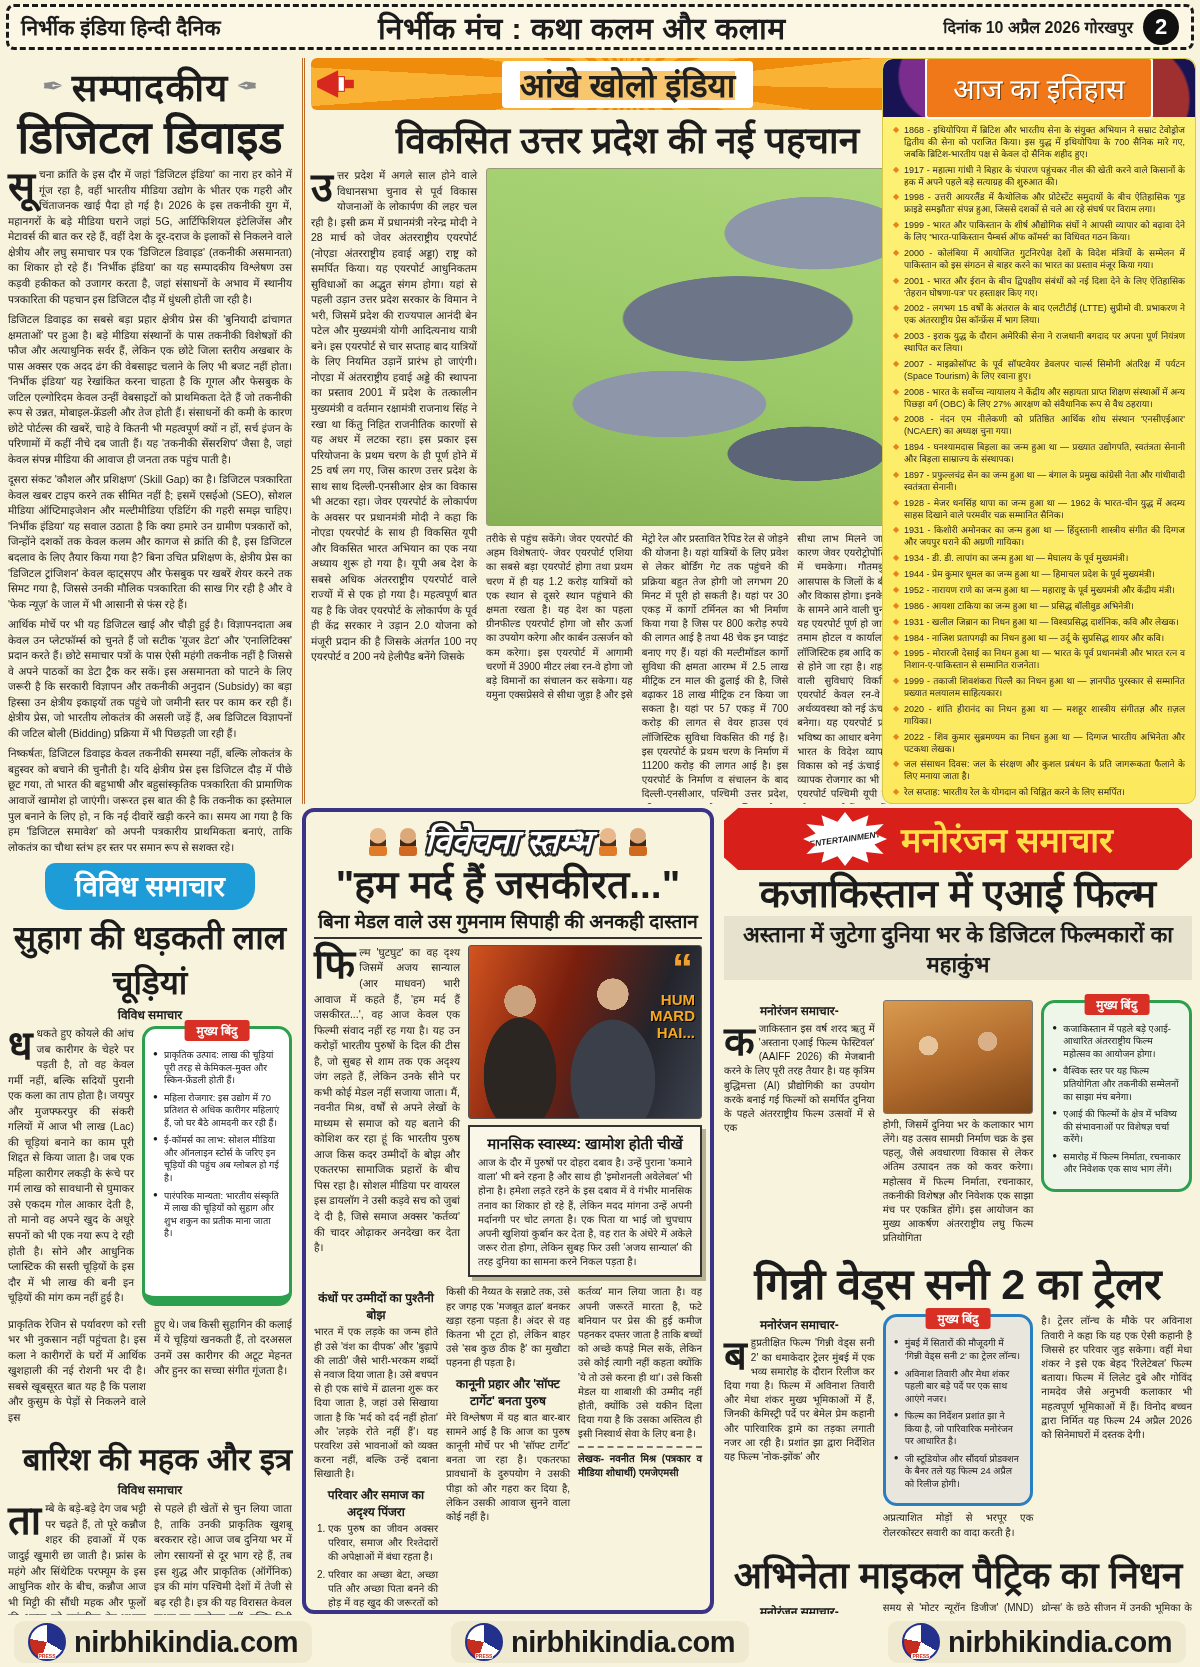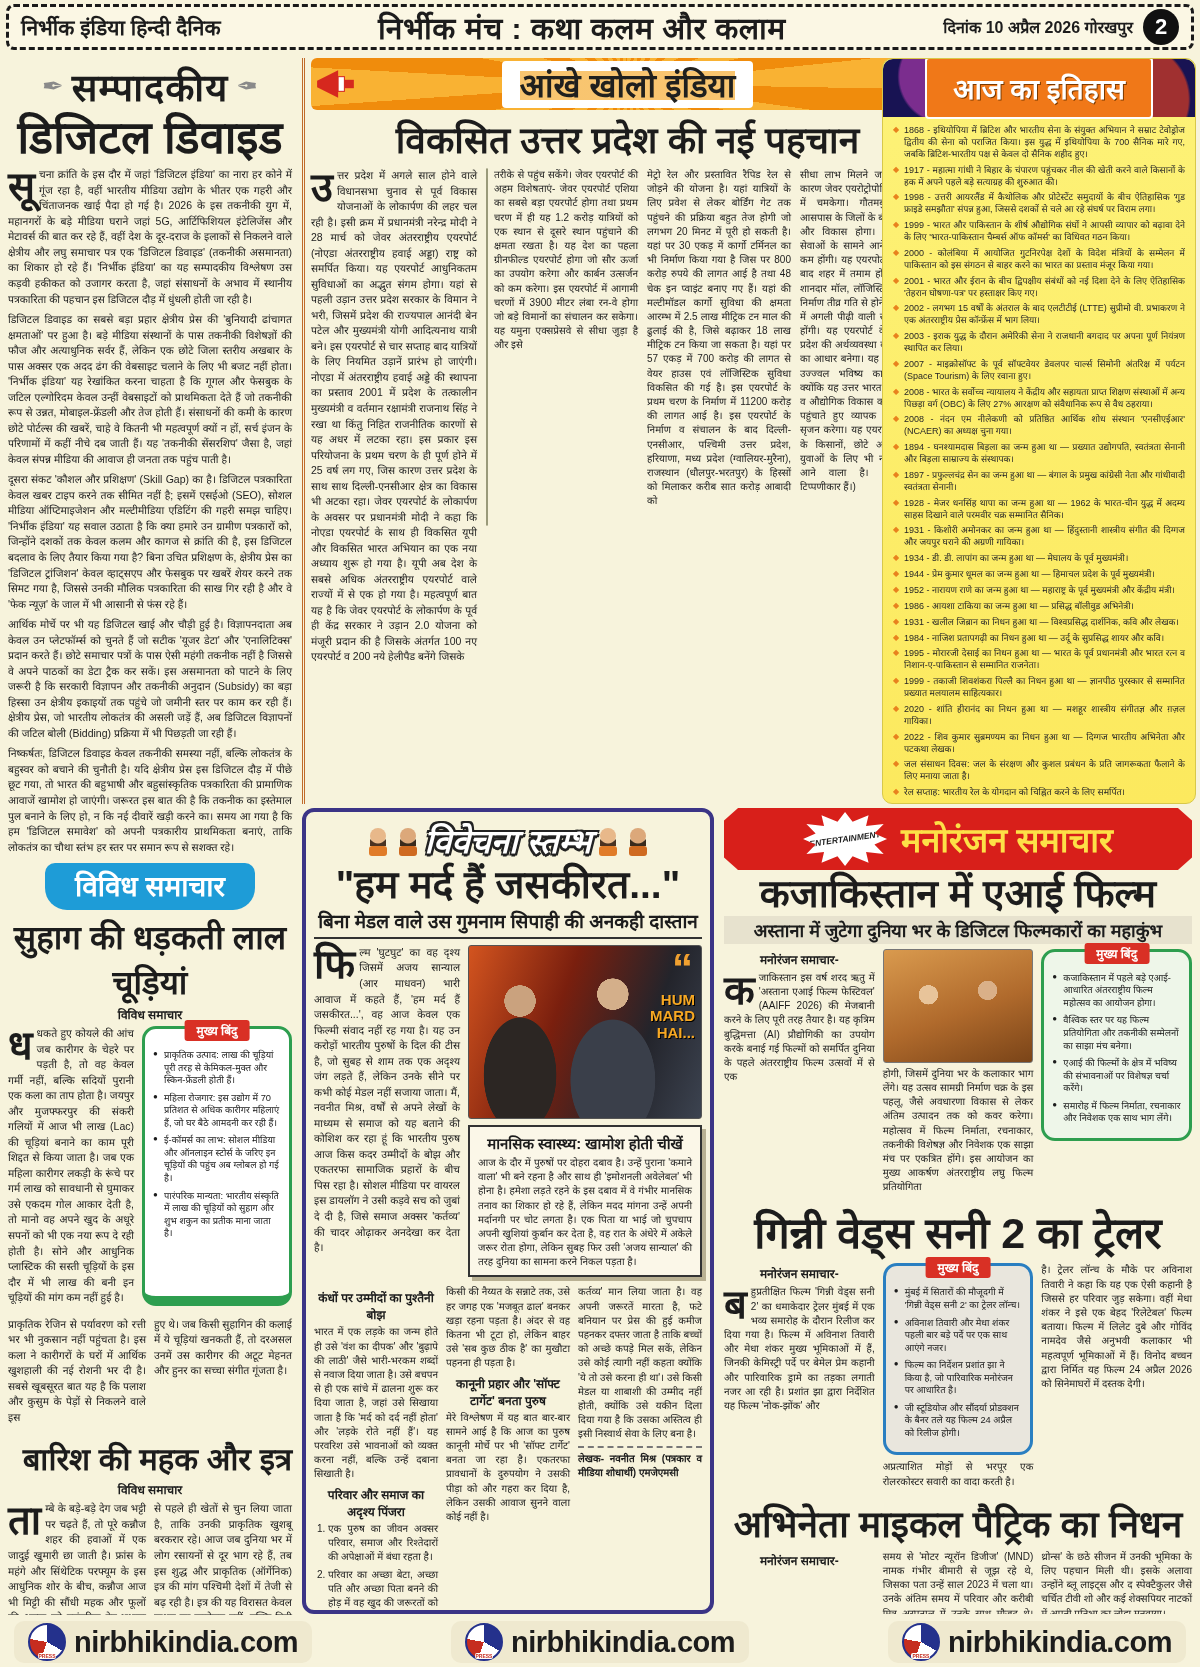--- a/index.html
+++ b/index.html
@@ -47,38 +47,38 @@
   
   #center-top{position:absolute;top:58px;left:302px;width:651px;height:746px;box-sizing:border-box;
     border-left:3px double #c06a2a;border-right:3px double #c06a2a;padding:0 6px;overflow:hidden;}
   .akhi-banner{height:52px;background:repeating-conic-gradient(from 0deg at 50% 50%,#f9b233 0deg 7deg,#f08c0c 7deg 14deg);
     border-radius:6px;display:flex;align-items:center;justify-content:space-between;padding:0 4px;box-sizing:border-box;}
   .akhi-inner{background:#fff;border-radius:4px;padding:1px 18px;font-size:33px;font-weight:900;color:#20201e;}
   .akhi-inner span{background:linear-gradient(transparent 12%,rgba(245,166,35,.65) 12% 88%,transparent 88%);}
   .up-headline{font-size:37px;font-weight:900;text-align:center;margin:3px 0 4px;}
   .up-article{display:flex;gap:9px;}
   .up-col1{width:166px;flex:none;}
-  .up-right{flex:1;display:flex;flex-direction:row;gap:6px;}
+  .up-right{flex:1;display:flex;flex-direction:column;gap:6px;}
   .airport-img{height:356px;border:1px solid #9a9a7a;border-radius:3px;
     background:
       radial-gradient(ellipse 150px 60px at 72% 18%,#8e97aa 0 60%,transparent 61%),
       radial-gradient(ellipse 190px 70px at 55% 42%,#6d7588 0 60%,transparent 61%),
       radial-gradient(ellipse 160px 55px at 40% 66%,#8e97aa 0 60%,transparent 61%),
       radial-gradient(ellipse 130px 45px at 70% 80%,#5c6477 0 60%,transparent 61%),
       linear-gradient(15deg,#86b054 0%,#9cca68 45%,#aed77c 100%);}
   .up-cols3{display:flex;gap:9px;}
   .up-cols3>div{flex:1;}
   
   #right-top{position:absolute;top:58px;left:882px;width:314px;height:746px;box-sizing:border-box;overflow:hidden;
     background:linear-gradient(#fdf278,#fce95e);border-radius:10px;border:1px solid #d8c84a;}
   .hist-banner{height:58px;margin:0 0 4px;background:
       radial-gradient(circle at 20% 30%,#7b2d8e 0 18%,transparent 19%),
       radial-gradient(circle at 80% 70%,#a03030 0 22%,transparent 23%),
       #181353;display:flex;align-items:center;justify-content:center;border-radius:10px 10px 0 0;}
-  .hist-ribbon{background:#f07818;color:#fff;font-size:28px;font-weight:700;padding:10px 26px;
+  .hist-ribbon{background:#f07818;color:#fff;font-size:28px;font-weight:400;padding:10px 26px;
     border:2px solid #fff;border-radius:4px;text-shadow:1px 1px 0 #7a3a00;}
   .hist-list{list-style:none;margin:0;padding:4px 10px;}
   .hist-list li{font-size:9px;line-height:1.32;margin-bottom:4px;padding-left:11px;position:relative;text-align:justify;color:#262626;}
   .hist-list li::before{content:"◆";position:absolute;left:0;top:0;color:#e8821e;font-size:8px;}
   
   #vivechna{position:absolute;top:808px;left:302px;width:412px;height:806px;box-sizing:border-box;
     border:4px solid #3b3486;border-radius:12px;background:#f7f3dc;padding:6px 8px;overflow:hidden;}
   .viv-banner{display:flex;align-items:center;justify-content:center;gap:4px;}
   .viv-title{font-size:33px;font-weight:900;font-style:italic;color:#fff;
     text-shadow:2px 2px 0 #222,-2px 2px 0 #222,2px -2px 0 #222,-2px -2px 0 #222,0 3px 0 #222;}
@@ -106,21 +106,21 @@
   .avatar{width:26px;height:30px;flex:none;}
   
   #entertainment{position:absolute;top:808px;left:720px;width:476px;height:806px;box-sizing:border-box;padding:0 4px;overflow:hidden;}
   .ent-banner{height:62px;background:#d81f1a;clip-path:polygon(3% 0,97% 0,100% 20%,100% 80%,97% 100%,3% 100%,0 80%,0 20%);
     display:flex;align-items:center;justify-content:center;gap:14px;margin-bottom:4px;}
   .ent-banner .txt{color:#fde047;font-size:34px;font-weight:900;}
   .burst{width:84px;height:54px;background:#fff;display:flex;align-items:center;justify-content:center;
     clip-path:polygon(50% 0%,59% 18%,78% 6%,75% 26%,96% 22%,85% 40%,100% 50%,85% 60%,96% 78%,75% 74%,78% 94%,59% 82%,50% 100%,41% 82%,22% 94%,25% 74%,4% 78%,15% 60%,0% 50%,15% 40%,4% 22%,25% 26%,22% 6%,41% 18%);}
   .burst span{font-size:8.5px;font-weight:900;font-style:italic;transform:rotate(-8deg);}
   .kz-headline{font-size:39px;font-weight:900;text-align:center;line-height:1.02;margin:2px 0;}
-  .kz-subtitle{background:#e7e2ce;font-size:18px;font-weight:800;text-align:center;padding:2px 0;margin-bottom:5px;}
+  .kz-subtitle{background:#e7e2ce;font-size:22px;font-weight:800;text-align:center;padding:2px 0;margin-bottom:20px;}
   .row3{display:flex;gap:8px;}
   .row3>div{flex:1;}
   .kz-photo{height:112px;border:1px solid #777;border-radius:3px;margin-bottom:4px;
     background:
       radial-gradient(circle 16px at 30% 40%,#e8c49a 0 60%,transparent 61%),
       radial-gradient(circle 16px at 70% 36%,#dab088 0 60%,transparent 61%),
       linear-gradient(160deg,#d99a4e 0%,#b06a2c 55%,#7a4418 100%);}
   .kp-ent-green{border:3px solid #2e9e4f;background:#eef6e9;}
   .kp-blue{border:3px solid #2a7fc1;background:#e9e6dd;}
   .ginny-headline{font-size:43px;font-weight:900;text-align:center;margin:8px 0 2px;}

